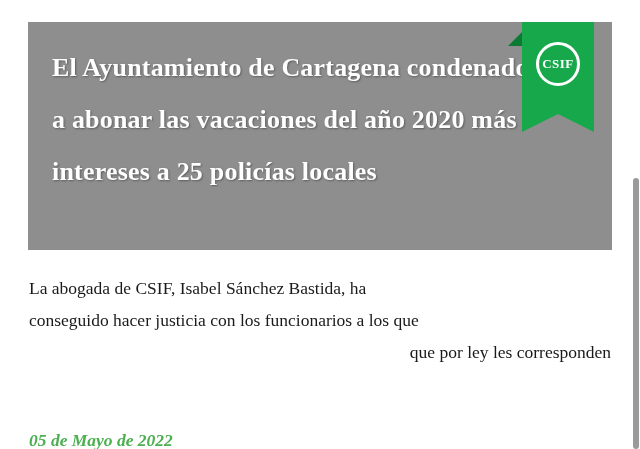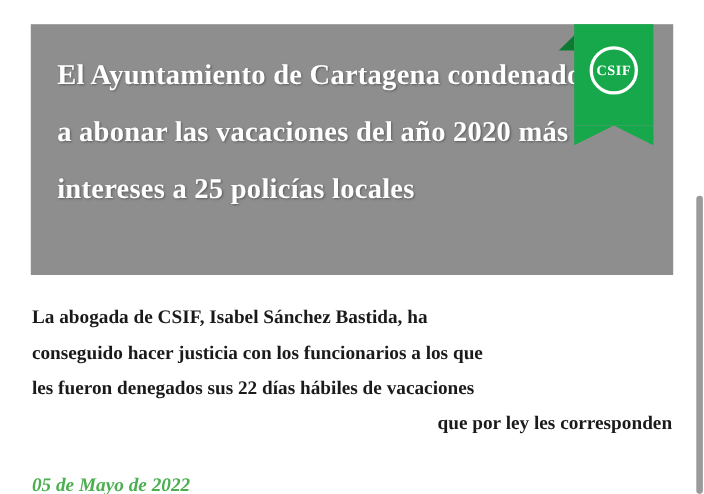--- a/index.html
+++ b/index.html
@@ -114,21 +114,21 @@
   }
 
   
   .lead {
     position: absolute;
     left: 29px;
     top: 272px;
     width: 582px;
     color: #1a1a1a;
     font-family: "Liberation Serif", serif;
-    font-weight: bold;
+    font-weight: normal;
     font-size: 17.5px;
     line-height: 32px;
     text-align: justify;
   }
   .lead .last-line {
     text-align: right;
   }
 
   
   .date-line {
@@ -179,21 +179,20 @@
         <span class="ribbon-circle">
           <span>CSIF</span>
         </span>
       </div>
     </div>
   </div>
 
   <div class="lead">
     <div>La abogada de CSIF, Isabel Sánchez Bastida, ha</div>
     <div>conseguido hacer justicia con los funcionarios a los que</div>
-    <div>les fueron denegados sus 22 días hábiles de vacaciones</div>
     <div class="last-line">que por ley les corresponden</div>
   </div>
 
   <div class="date-line">05 de Mayo de 2022</div>
 
   <div class="scrollbar-track">
     <div class="scrollbar-thumb"></div>
   </div>
 
 </div>

